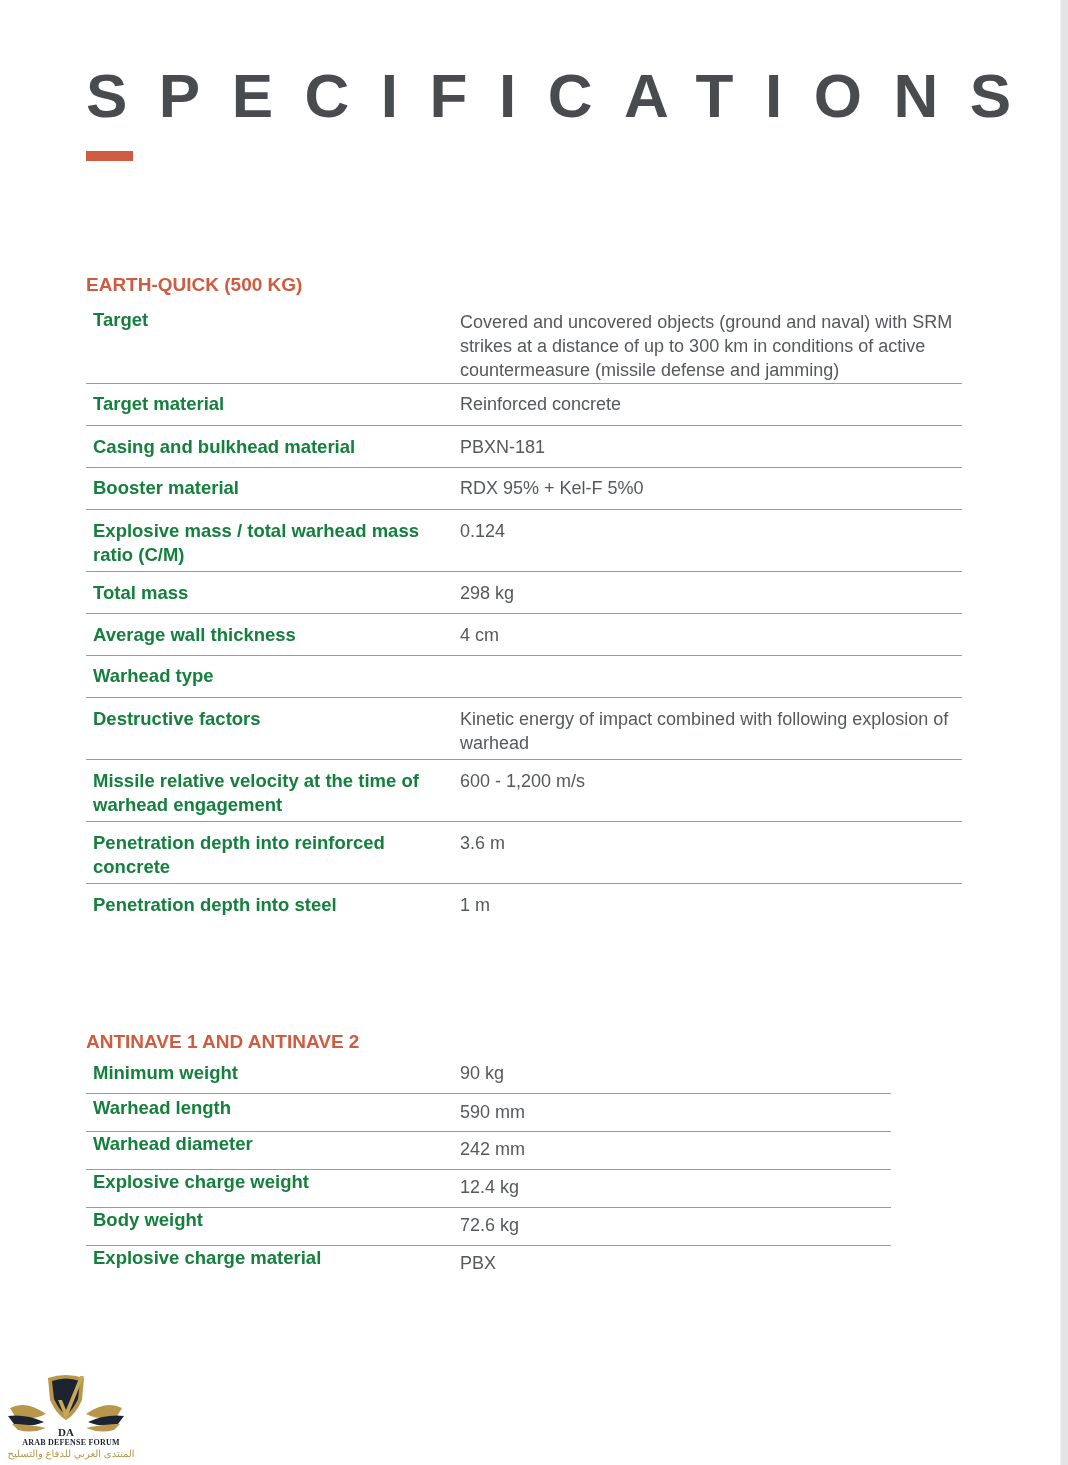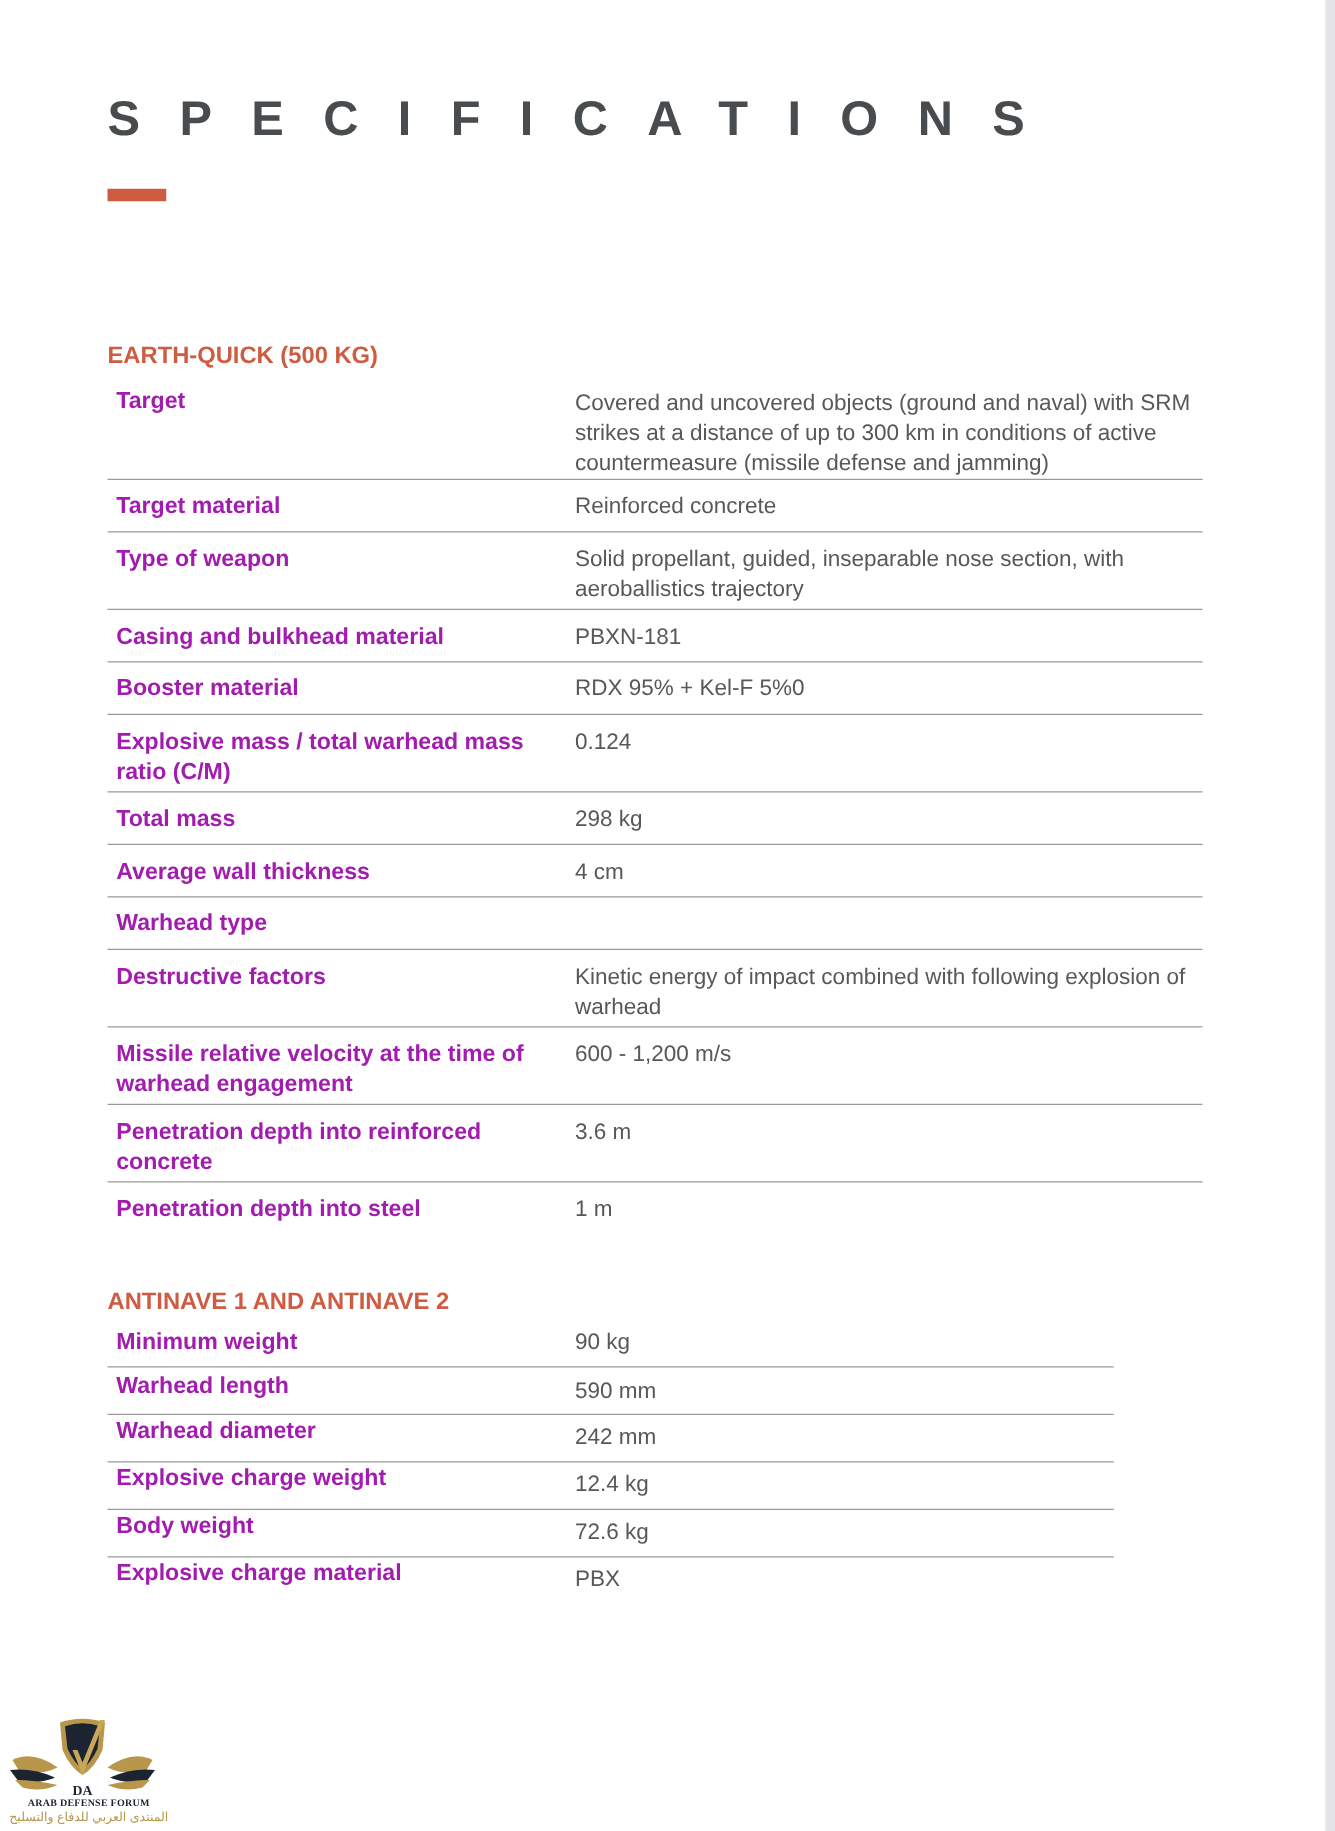--- a/index.html
+++ b/index.html
@@ -7,37 +7,37 @@
       width: 1068px; height: 1465px; position: relative; overflow: hidden;
       background: #ffffff; color: #484c4e;
       font-family: "Liberation Sans", sans-serif;
     }
     .page-edge {
       position: absolute; top: 0; right: 0; width: 7px; height: 1465px;
       background: #e4e3e6; border-left: 1px solid #efeff1;
     }
     .title {
       position: absolute; left: 86px; top: 62px;
-      font-size: 39px; font-weight: 700; letter-spacing: 31.5px;
+      font-size: 62px; font-weight: 700; letter-spacing: 31.5px;
       color: #484c4e; margin: 0; line-height: 68px; white-space: nowrap;
     }
     .accent-bar {
       position: absolute; left: 86px; top: 151px; width: 47px; height: 10px;
       background: #cf5c41;
     }
     .section-heading {
       position: absolute; left: 86px; margin: 0;
       font-size: 19px; font-weight: 700; color: #cf5c41; line-height: 24px;
     }
     .table { position: absolute; left: 86px; border-collapse: collapse; }
     .row { display: flex; border-bottom: 1.5px solid #9a9a9a; box-sizing: border-box; }
     .row:last-child { border-bottom: none; }
     .label {
       padding-left: 7px; box-sizing: border-box;
-      font-size: 18.5px; font-weight: 700; color: #a21caf; line-height: 24px;
+      font-size: 18.5px; font-weight: 700; color: #15803d; line-height: 24px;
     }
     .value {
       box-sizing: border-box;
       font-size: 18px; font-weight: 400; color: #55595b; line-height: 24px;
     }
     #t1 { top: 306px; width: 876px; }
     #t1 .label { width: 374px; }
     #t1 .value { width: 502px; }
     #t2 { top: 1061px; width: 805px; }
     #t2 .label { width: 374px; padding-top: 4px; }
@@ -65,24 +65,20 @@
 
 <h2 class="section-heading" style="top:273px;">EARTH-QUICK (500 KG)</h2>
 <div class="table" id="t1">
     <div class="row" style="height: 78px;">
       <div class="label" style="padding-top: 2px;">Target</div>
       <div class="value" style="padding-top: 4px;">Covered and uncovered objects (ground and naval) with SRM strikes at a distance of up to 300 km in conditions of active countermeasure (missile defense and jamming)</div>
     </div>
     <div class="row" style="height: 42px;">
       <div class="label" style="padding-top: 8px;">Target material</div>
       <div class="value" style="padding-top: 8px;">Reinforced concrete</div>
-    </div>
-    <div class="row" style="height: 62px;">
-      <div class="label" style="padding-top: 9px;">Type of weapon</div>
-      <div class="value" style="padding-top: 9px;">Solid propellant, guided, inseparable nose section, with aeroballistics trajectory</div>
     </div>
     <div class="row" style="height: 42px;">
       <div class="label" style="padding-top: 9px;">Casing and bulkhead material</div>
       <div class="value" style="padding-top: 9px;">PBXN-181</div>
     </div>
     <div class="row" style="height: 42px;">
       <div class="label" style="padding-top: 8px;">Booster material</div>
       <div class="value" style="padding-top: 8px;">RDX 95% + Kel-F 5%0</div>
     </div>
     <div class="row" style="height: 62px;">

